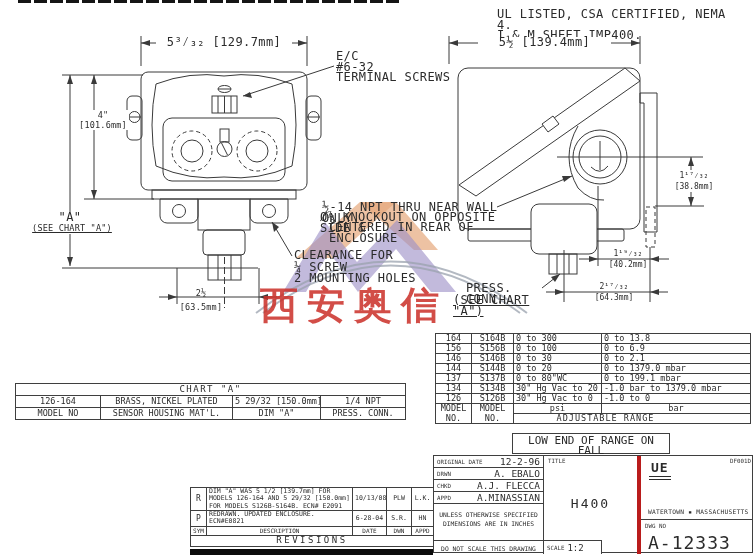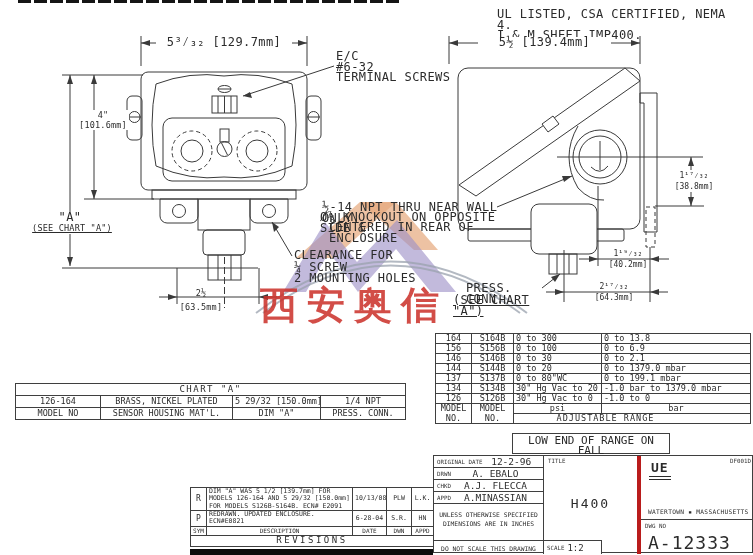--- a/index.html
+++ b/index.html
@@ -37,21 +37,21 @@
 .rvt .r1 td{height:22px}
 .rvt .r2 td{height:16px}
 .rvt .sym{font-size:8px}
 .rvt .hd td{font-size:6px;height:9px}
 .rvt .ft td{font-size:9px;letter-spacing:2.5px;height:11px}
 .blackbar{position:absolute;left:190px;top:549px;width:243px;height:6px;background:#0c0c0c;z-index:3}
 .tb{position:absolute;left:433px;top:455px;width:320px;height:98px;border:1px solid #3f3f3f;z-index:3;background:#fff}
 .tb .lab{font-size:5.8px;color:#333}
 .tb-left{position:absolute;left:0;top:0;width:110px;height:98px;border-right:1px solid #3f3f3f}
 .tb-row{display:flex;align-items:center;height:12px;border-bottom:1px solid #3f3f3f;padding:0 3px}
-.tb-row .val{flex:1;text-align:center;font-size:9.5px}
+.tb-row .val{flex:1;text-align:right;font-size:9.5px}
 .tb-note{height:37px;border-bottom:1px solid #3f3f3f;text-align:center;font-size:6.3px;line-height:9px;
   white-space:pre-line;padding-top:6px}
 .tb-noscale{height:13px;text-align:center;font-size:6.3px;padding-top:4px}
 .tb-mid{position:absolute;left:110px;top:0;width:97px;height:98px;border-right:4px solid #b91c1c}
 .tb-mid .tlab{position:absolute;left:4px;top:2px}
 .tb-title{position:absolute;left:0;top:40px;width:100%;text-align:center;font-size:13px;letter-spacing:2px}
 .tb-scale{position:absolute;left:110px;top:84px;width:58px;height:14px;border-top:1px solid #3f3f3f;
   border-right:1px solid #3f3f3f;background:#fff;display:flex;align-items:center;gap:3px;padding:0 3px;z-index:4}
 .tb-scale .sval{font-size:9px}
 .tb-right{position:absolute;left:207px;top:0;width:113px;height:98px}

